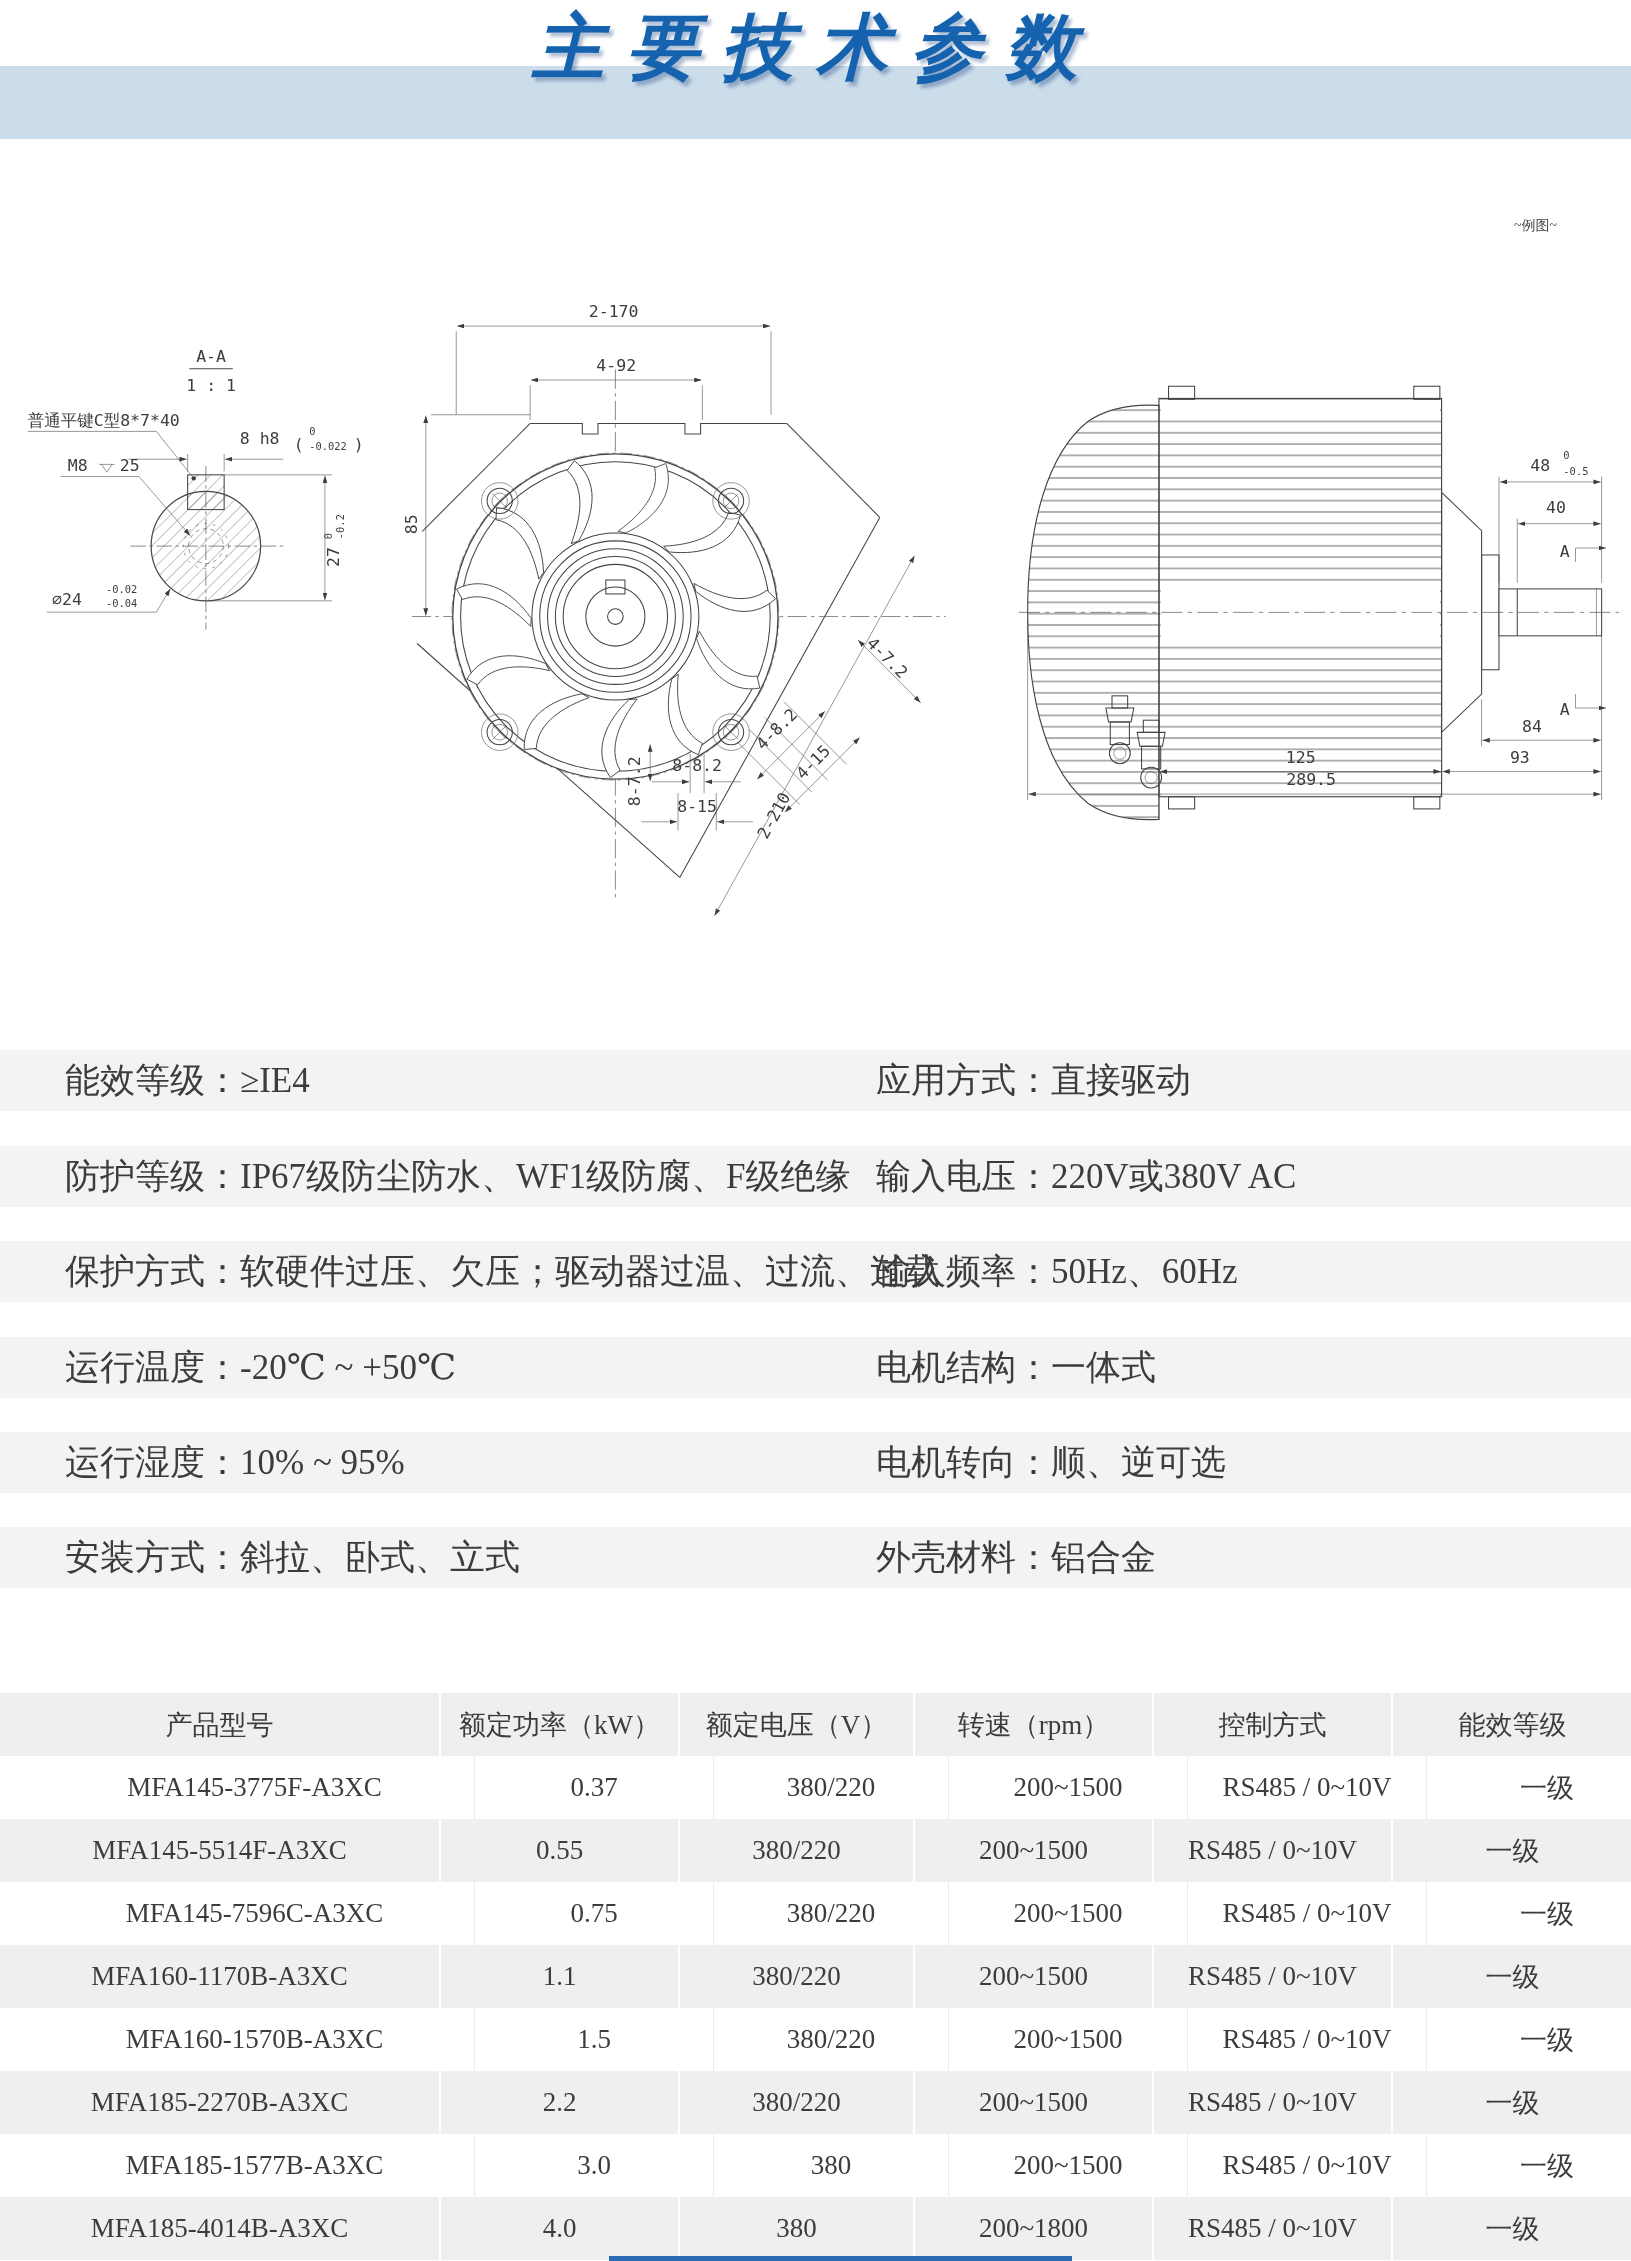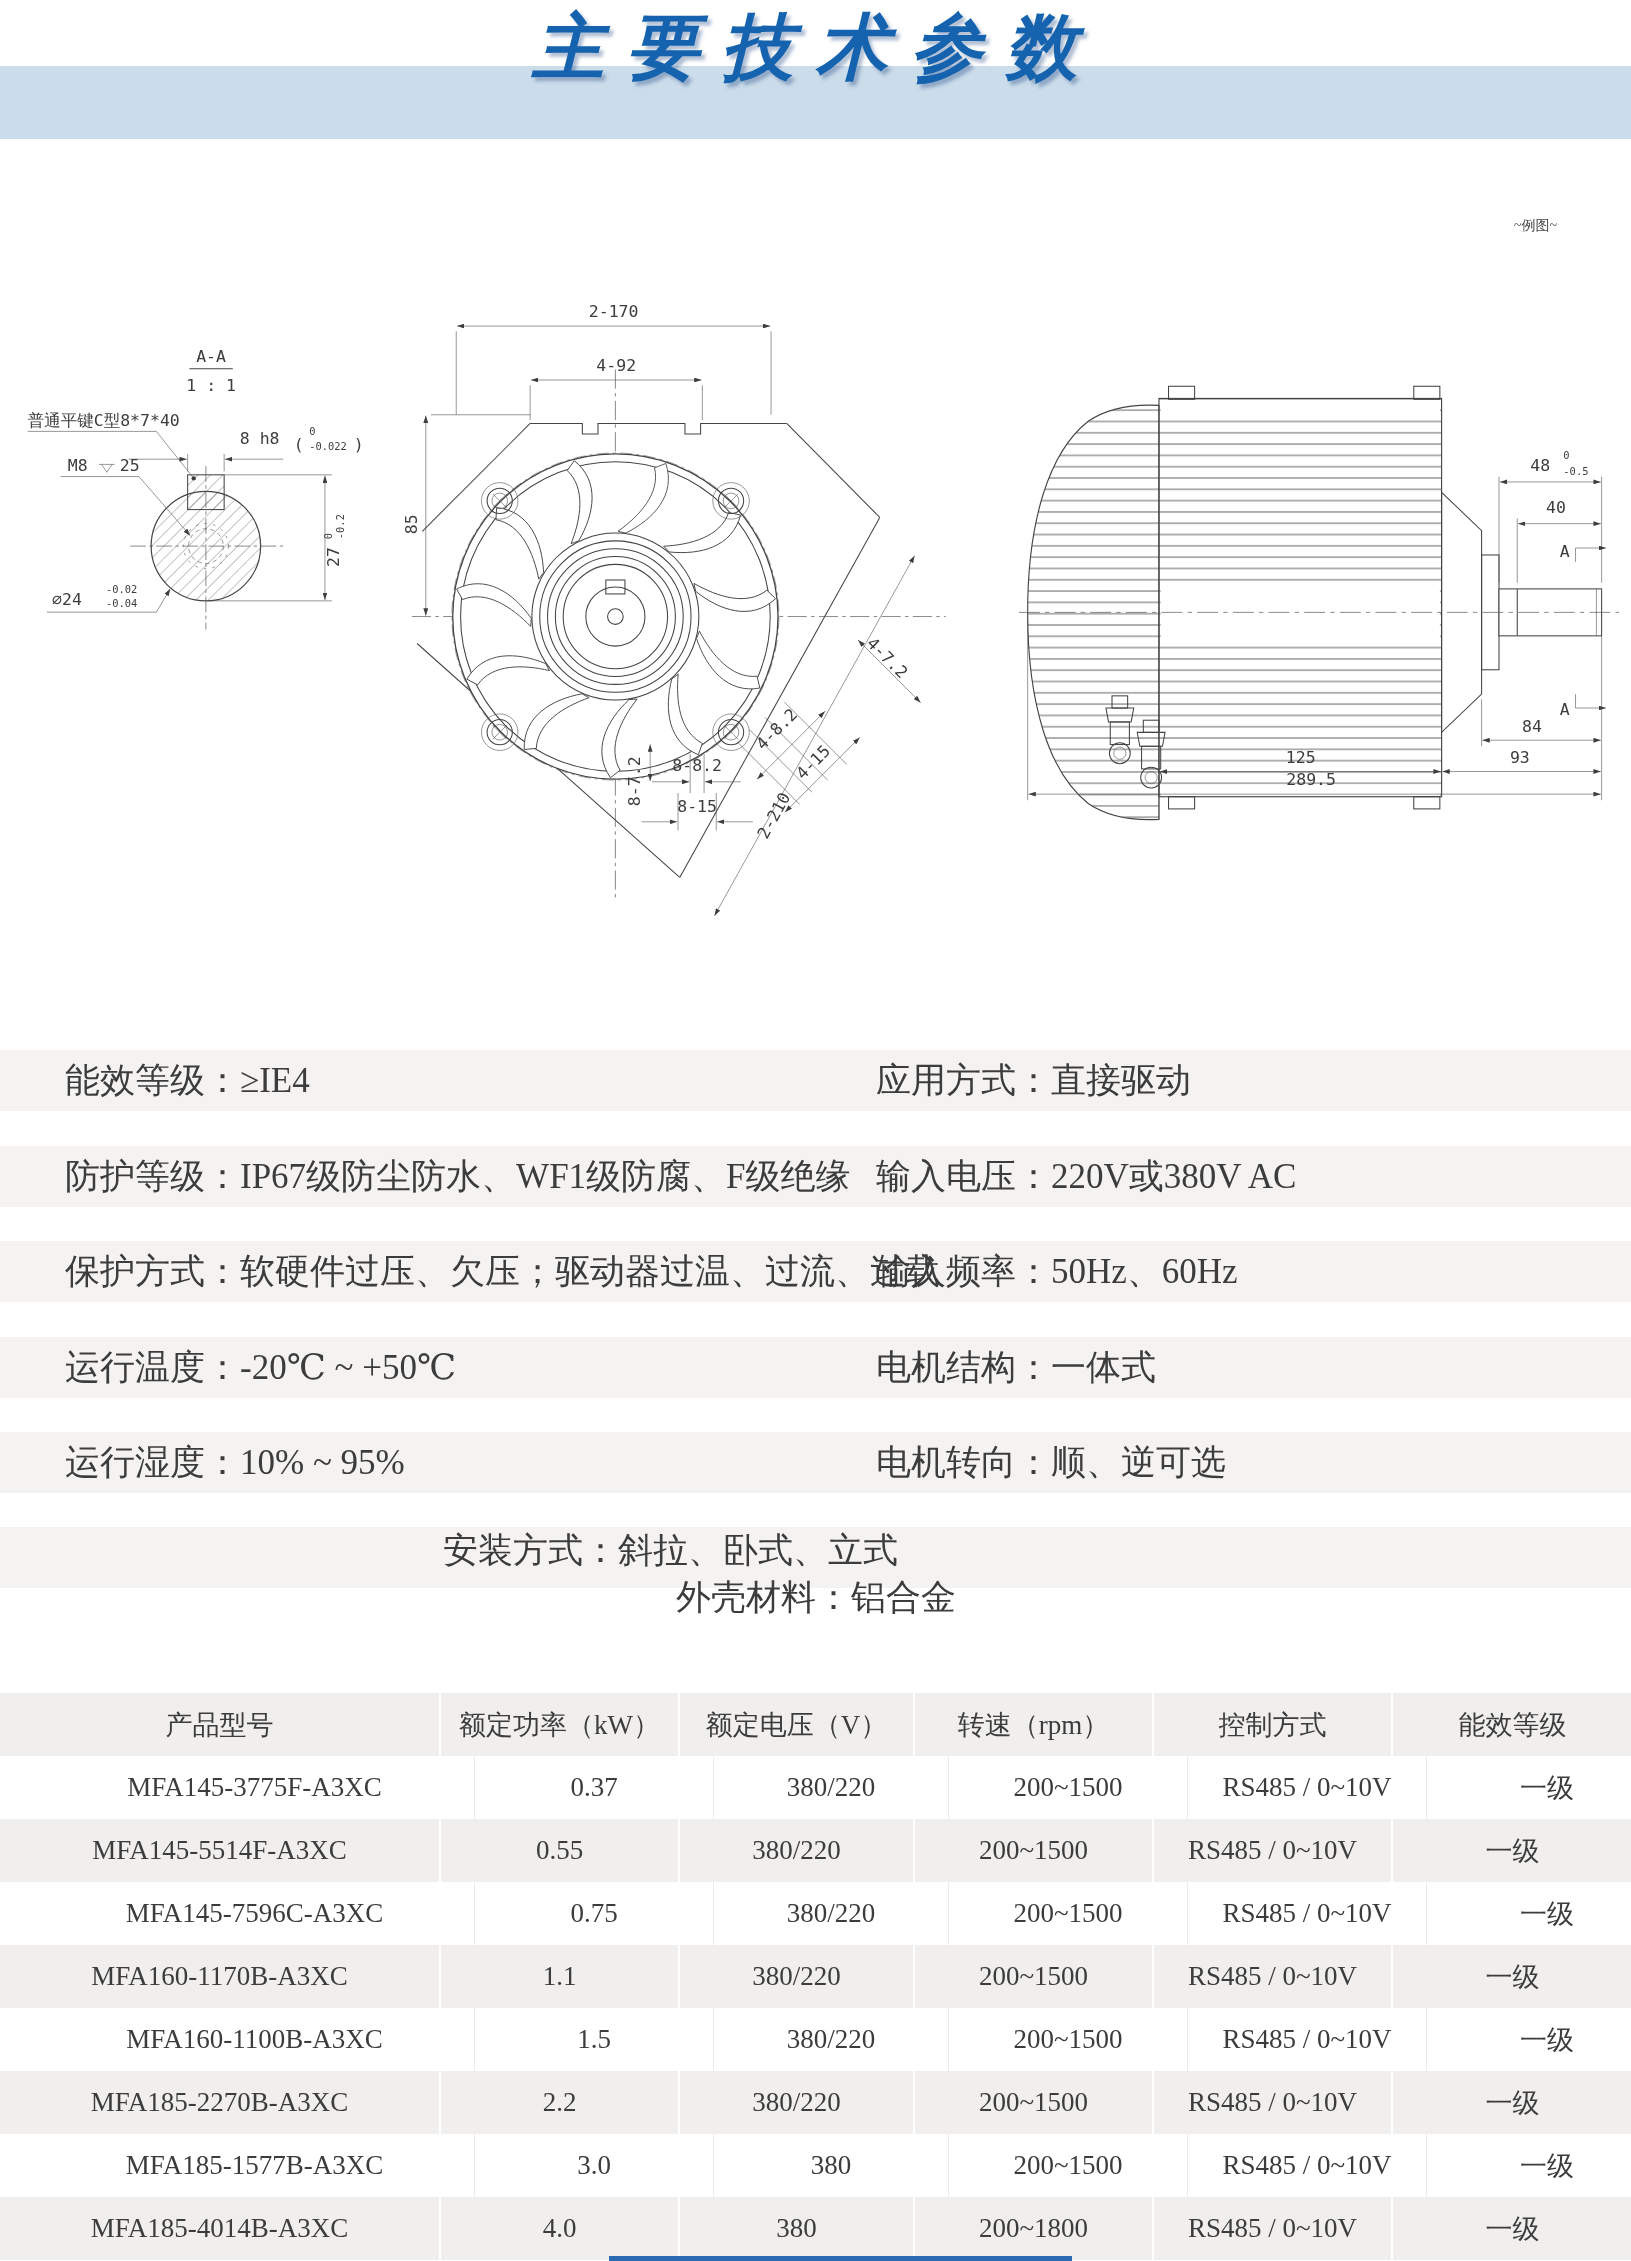--- a/index.html
+++ b/index.html
@@ -315,21 +315,21 @@
     <div class="spec-cell right"><span>输入频率：</span><span>50Hz、60Hz</span></div>
   </div>
   <div class="spec-row" style="top:1337px;">
     <div class="spec-cell left"><span>运行温度：</span><span>-20℃ ~ +50℃</span></div>
     <div class="spec-cell right"><span>电机结构：</span><span>一体式</span></div>
   </div>
   <div class="spec-row" style="top:1432px;">
     <div class="spec-cell left"><span>运行湿度：</span><span>10% ~ 95%</span></div>
     <div class="spec-cell right"><span>电机转向：</span><span>顺、逆可选</span></div>
   </div>
-  <div class="spec-row" style="top:1527px;flex-direction:column;">
+  <div class="spec-row" style="top:1527px;">
     <div class="spec-cell left"><span>安装方式：</span><span>斜拉、卧式、立式</span></div>
     <div class="spec-cell right"><span>外壳材料：</span><span>铝合金</span></div>
   </div>
 
   <div class="ptable">
     <div class="t-row gray">
       <div class="t-cell">产品型号</div>
       <div class="t-cell">额定功率（kW）</div>
       <div class="t-cell">额定电压（V）</div>
       <div class="t-cell">转速（rpm）</div>
@@ -362,21 +362,21 @@
     </div>
     <div class="t-row gray">
       <div class="t-cell">MFA160-1170B-A3XC</div>
       <div class="t-cell">1.1</div>
       <div class="t-cell">380/220</div>
       <div class="t-cell">200~1500</div>
       <div class="t-cell">RS485 / 0~10V</div>
       <div class="t-cell">一级</div>
     </div>
     <div class="t-row white">
-      <div class="t-cell">MFA160-1100B-A3XC</div>
+      <div class="t-cell">MFA160-1570B-A3XC</div>
       <div class="t-cell">1.5</div>
       <div class="t-cell">380/220</div>
       <div class="t-cell">200~1500</div>
       <div class="t-cell">RS485 / 0~10V</div>
       <div class="t-cell">一级</div>
     </div>
     <div class="t-row gray">
       <div class="t-cell">MFA185-2270B-A3XC</div>
       <div class="t-cell">2.2</div>
       <div class="t-cell">380/220</div>

